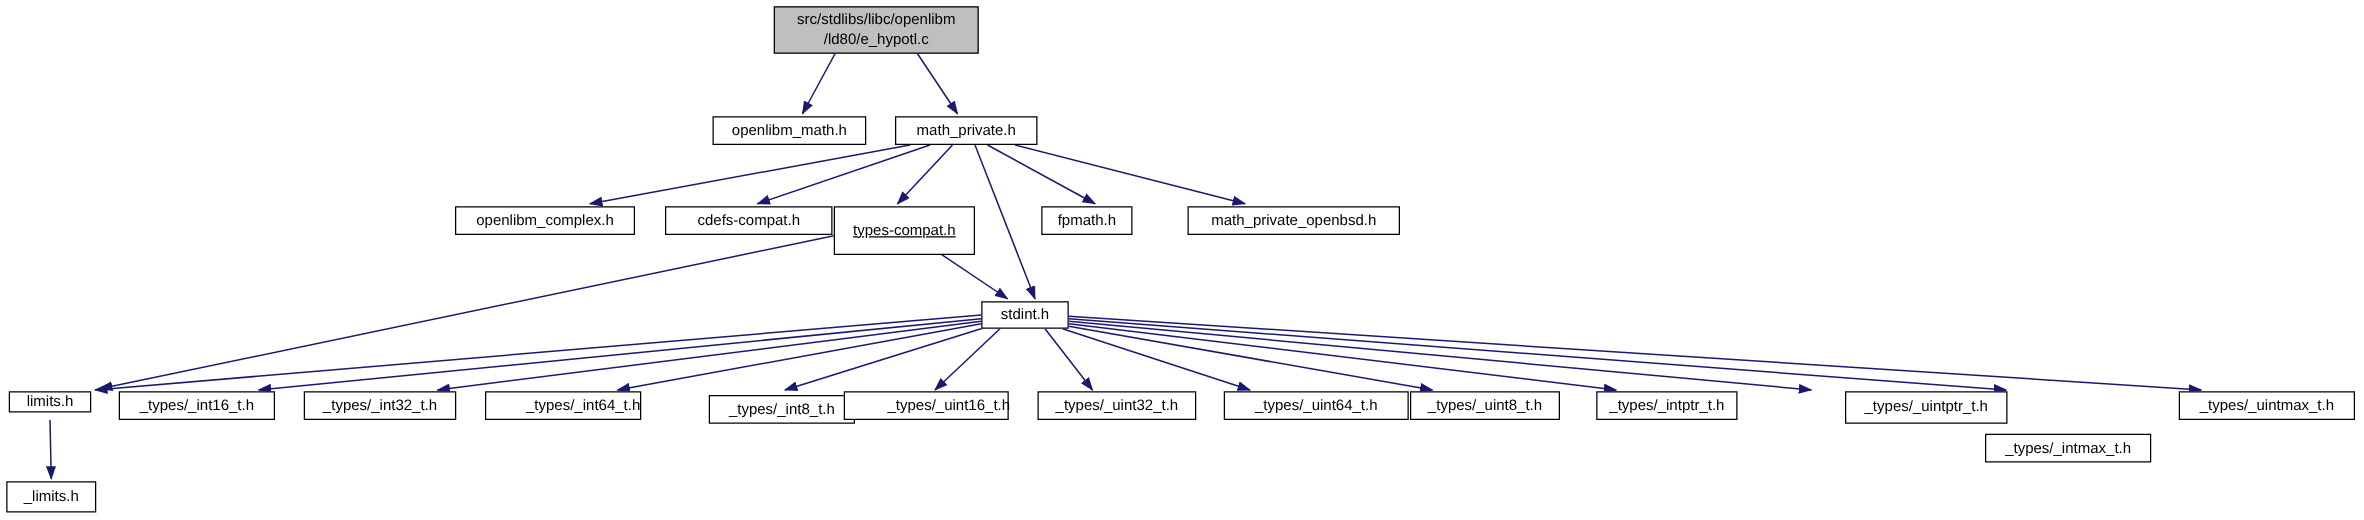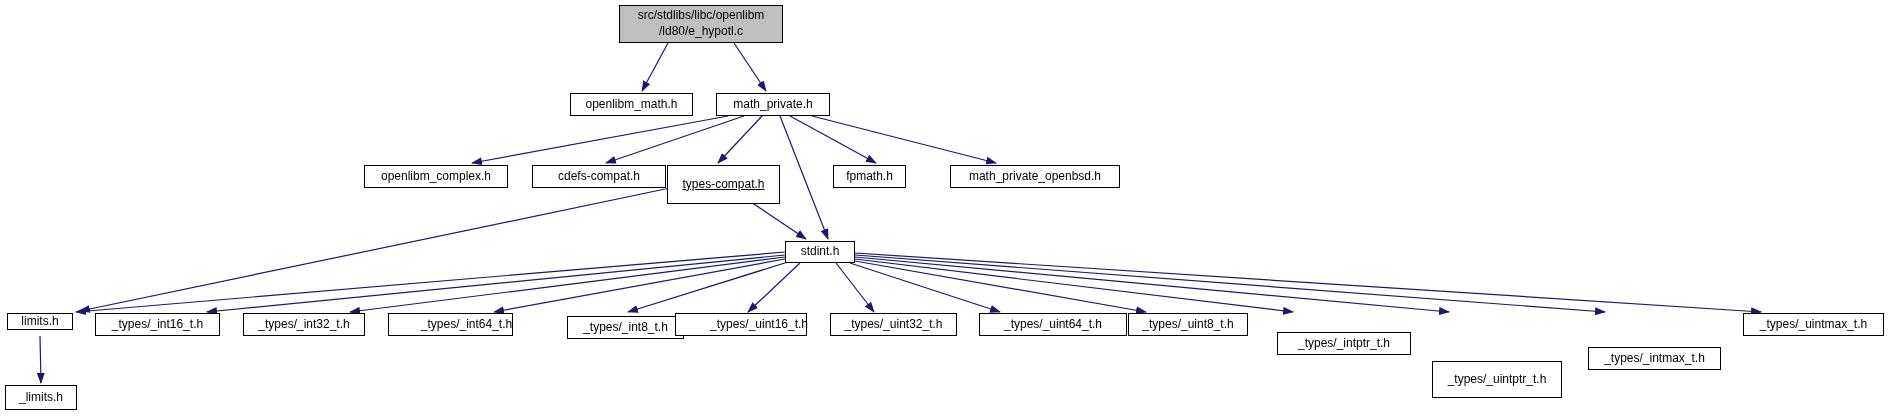--- a/index.html
+++ b/index.html
@@ -108,23 +108,23 @@
   <div class="node" style="left:535px; top:316px; width:117px; height:23px;margin-left:32px;">_types/_int8_t.h</div>
 
   <div class="node" style="left:675px; top:313px; width:132px; height:23px;padding-left:36px;">_types/_uint16_t.h</div>
 
   <div class="node" style="left:830px; top:313px; width:127px; height:23px;">_types/_uint32_t.h</div>
 
   <div class="node" style="left:979px; top:313px; width:148px; height:23px;">_types/_uint64_t.h</div>
 
   <div class="node" style="left:1128px; top:313px; width:120px; height:23px;">_types/_uint8_t.h</div>
 
-  <div class="node" style="left:1277px; top:332px; width:134px; height:23px;">_types/_intptr_t.h</div>
+  <div class="node" style="left:1277px; top:313px; width:113px; height:23px;">_types/_intptr_t.h</div>
 
-  <div class="node" style="left:1432px; top:313px; width:130px; height:37px;margin-top:48px;">_types/_uintptr_t.h</div>
+  <div class="node" style="left:1476px; top:313px; width:130px; height:26px;">_types/_uintptr_t.h</div>
 
   <div class="node" style="left:1588px; top:313px; width:133px; height:23px;margin-top:34px;">_types/_intmax_t.h</div>
 
   <div class="node" style="left:1743px; top:313px; width:141px; height:23px;">_types/_uintmax_t.h</div>
 
   <div class="node" style="left:5px; top:385px; width:72px; height:25px;">_limits.h</div>
 
 </div>
 
 </body></html>

